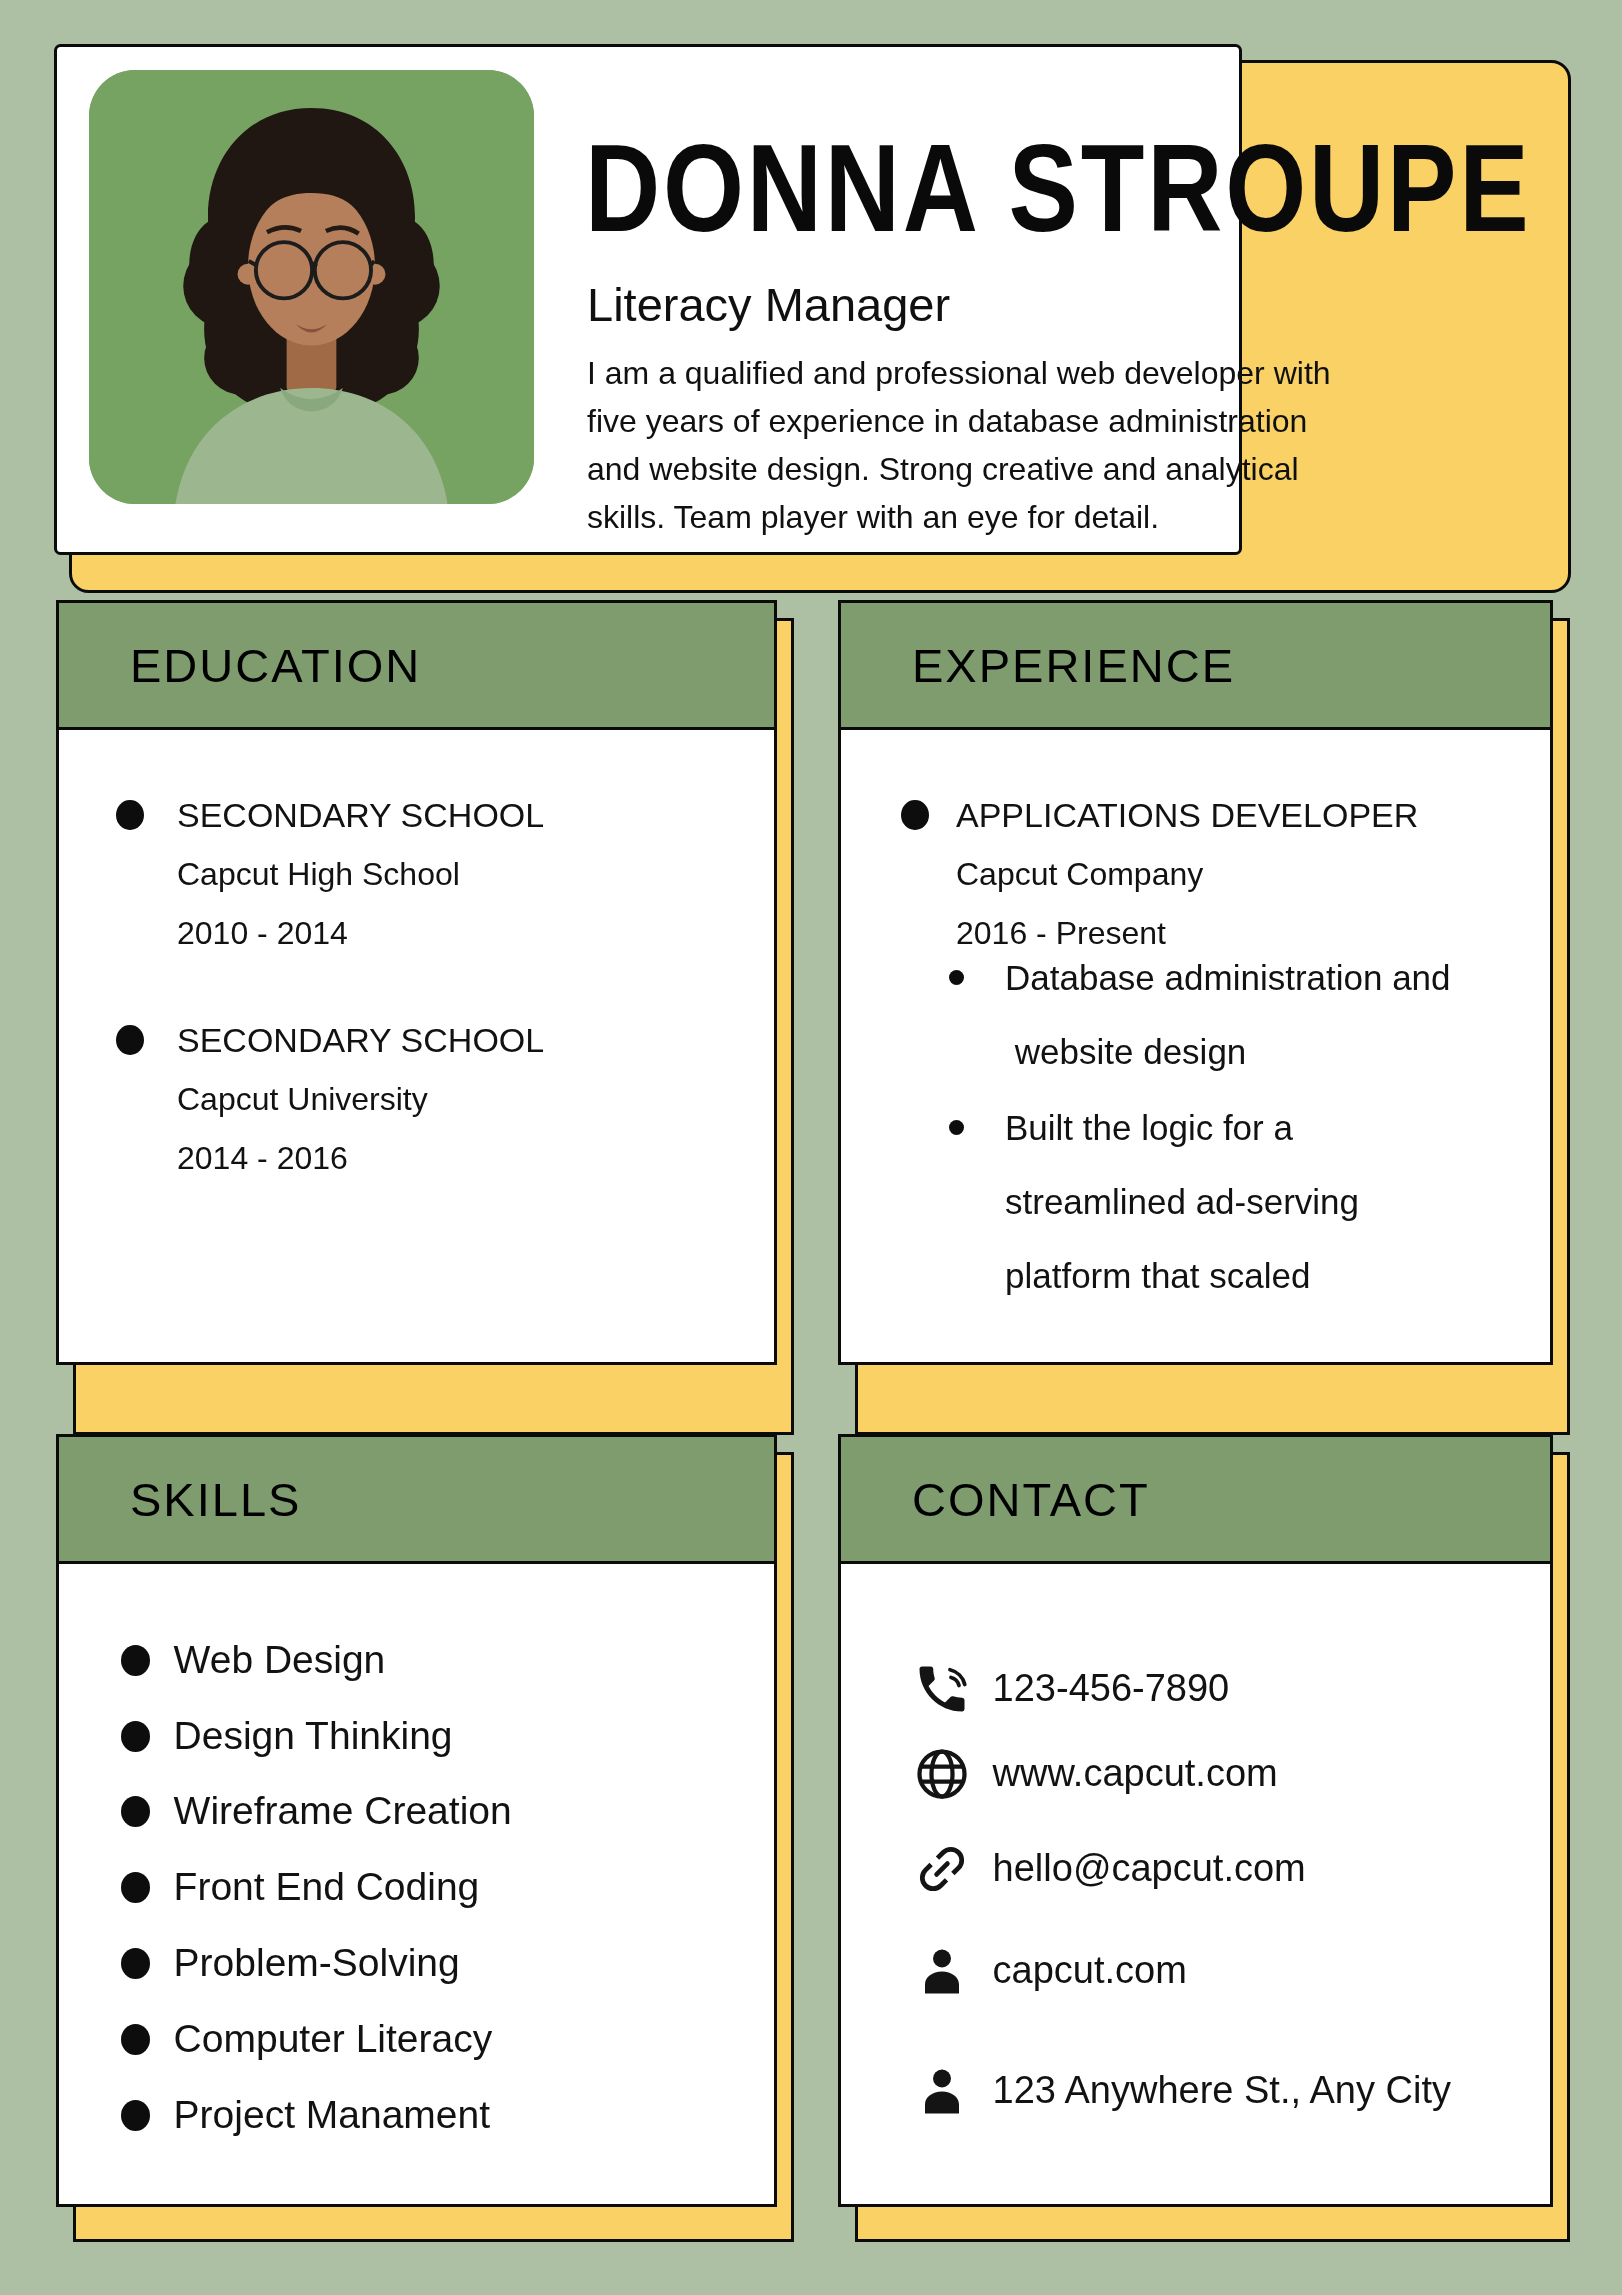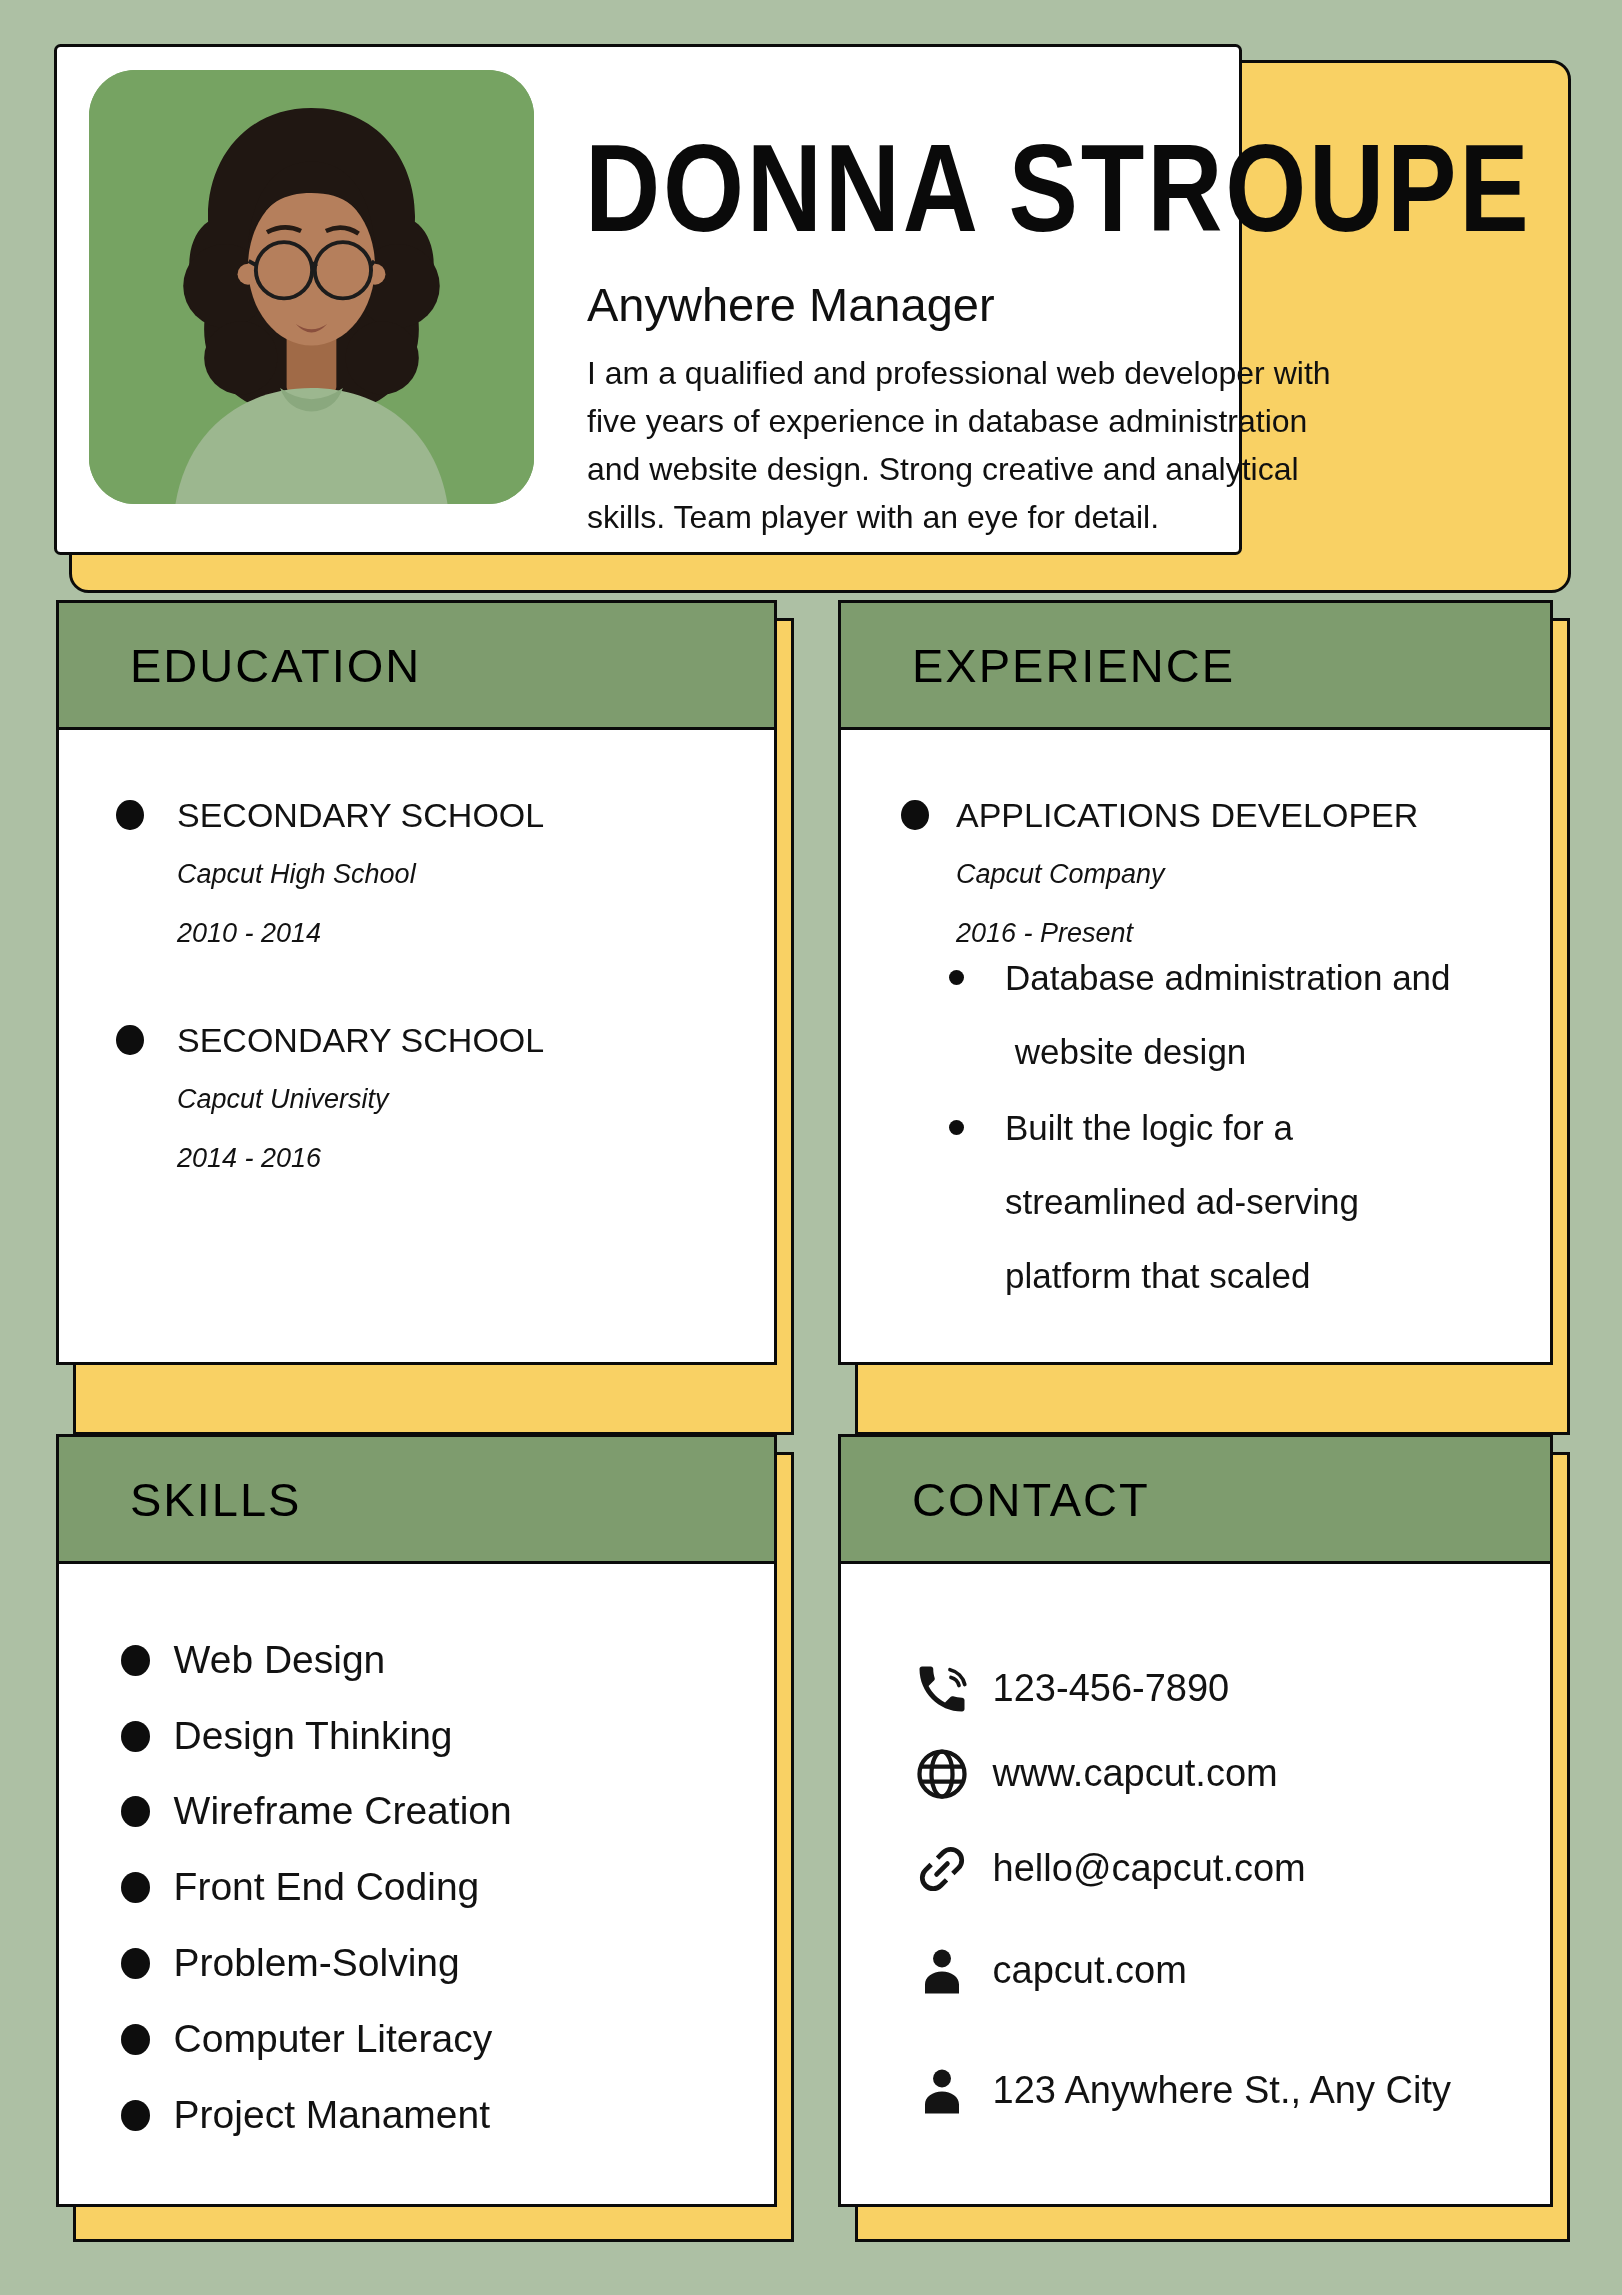--- a/index.html
+++ b/index.html
@@ -71,21 +71,21 @@
   .edu-item,.exp-item{position:absolute;left:0;width:100%;}
   .dot-lg{
     position:absolute;width:27.5px;height:30px;border-radius:50%;
     background:#0d0d0d;top:14.4px;
   }
   .edu-item .dot-lg{left:57px;}
   .exp-item .dot-lg{left:60px;}
   .edu-lines{margin-left:118px;}
   .exp-lines{margin-left:115px;}
   .line-sm{font-size:34px;line-height:59px;white-space:nowrap;}
-  .line-lg{font-size:27px;line-height:59px;white-space:nowrap;font-style:italic;}
+  .line-lg{font-size:32px;line-height:59px;white-space:nowrap;}
   .sub-item{position:absolute;left:0;width:100%;}
   .dot-sm{
     position:absolute;left:108px;top:29.4px;width:15px;height:15px;
     border-radius:50%;background:#0d0d0d;
   }
   .sub-lines{margin-left:164px;font-size:35px;line-height:74px;}
   .sub-lines div{white-space:nowrap;}
   
   .skill-row{
     position:absolute;left:0;height:76px;display:flex;align-items:center;
@@ -141,21 +141,21 @@
       <path d="M272 248 q26 -14 52 -2" stroke="#241a14" stroke-width="7" fill="none"></path>
       <path d="M362 246 q26 -12 50 4" stroke="#241a14" stroke-width="7" fill="none"></path>
       <path d="M316 388 q24 16 48 0 q-24 26 -48 0 Z" fill="#8a4f3d"></path>
 
       <path d="M132 664 C150 548 238 486 340 486 C442 486 530 548 548 664 Z" fill="#9cb78f"></path>
       <path d="M292 486 q48 34 96 0 q-12 34 -48 36 q-36 -2 -48 -36 Z" fill="#8aa87e"></path>
     </svg>
   </div>
 
   <div class="name">DONNA STROUPE</div>
-  <div class="role">Anywhere Manager</div>
+  <div class="role">Literacy Manager</div>
   <div class="summary">
     <div>I am a qualified and professional web developer with</div>
     <div> five years of experience in database administration</div>
     <div>and website design. Strong creative and analytical</div>
     <div>skills. Team player with an eye for detail.</div>
   </div>
 </div>
 
 <div class="shadow edu-shadow"></div>
 <div class="sec sec-edu">

